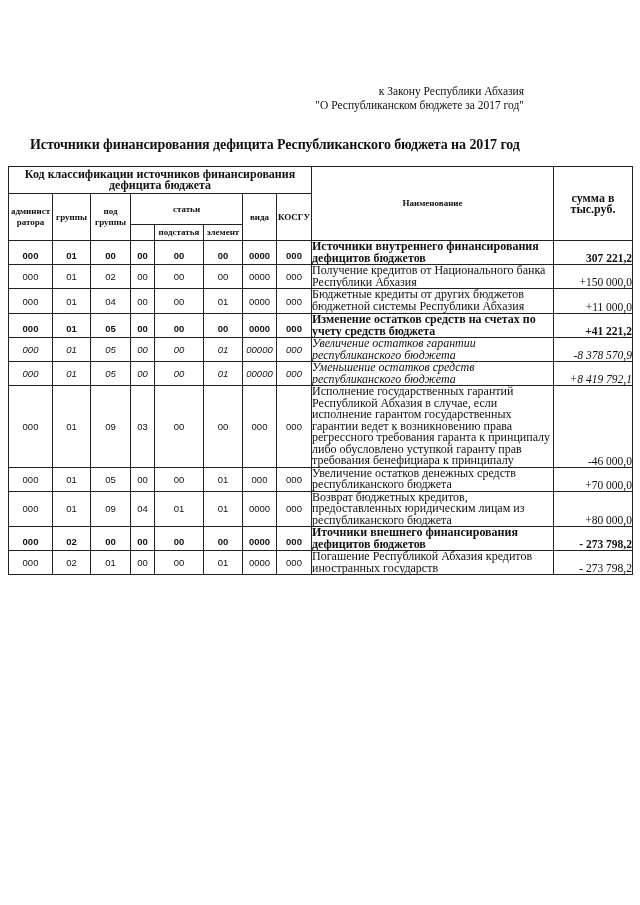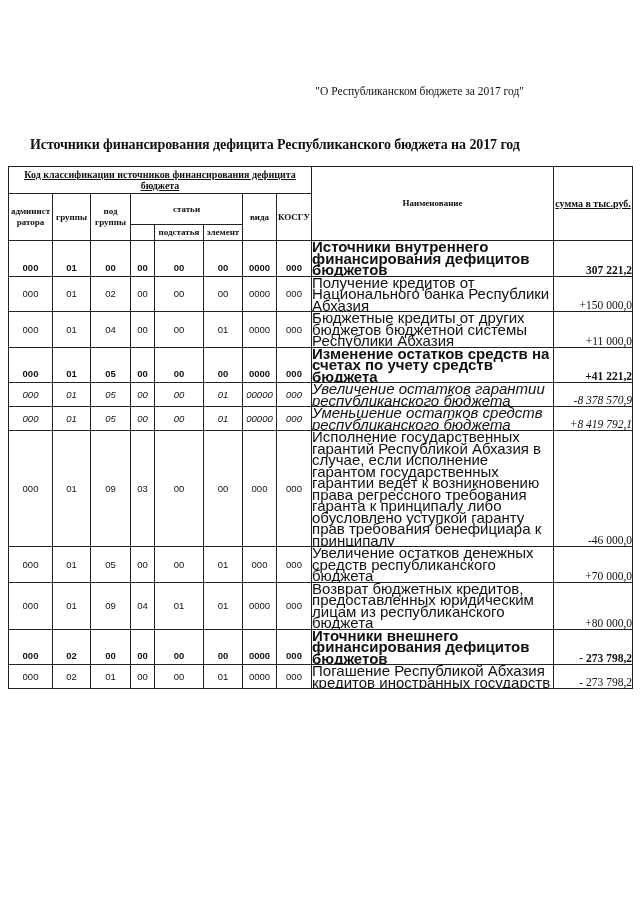--- a/index.html
+++ b/index.html
@@ -10,38 +10,39 @@
   .annex div { white-space: nowrap; }
   .title { position: absolute; left: 30px; top: 137px; font-size: 14px; font-weight: bold;
            white-space: nowrap; letter-spacing: -0.1px; }
   table.grid { position: absolute; left: 8px; top: 166px; width: 624px;
                border-collapse: collapse; table-layout: fixed; }
   table.grid td, table.grid th { border: 1px solid #222; padding: 0; overflow: hidden; }
   table.grid { border: 1.5px solid #111; }
   th { font-family: "Liberation Serif", serif; font-weight: bold; font-size: 9px; line-height: 11px;
        text-align: center; vertical-align: middle; }
   th.left { text-align: center; padding-left: 1px; }
-  th.big { font-size: 10px; text-decoration: underline; }
+  th.big { font-size: 12px; }
   td.code { font-family: "Liberation Sans", sans-serif; font-size: 9.5px; text-align: center;
             vertical-align: middle; }
   tr.bold td.code { font-weight: bold; vertical-align: bottom; padding-bottom: 3px; }
   tr.ital td.code { font-style: italic; }
-  td.name { font-family: Liberation Sans, sans-serif; font-size: 15px; line-height: 11.5px;
+  td.name { font-family: Liberation Serif, serif; font-size: 12px; line-height: 11.5px;
             text-align: left; vertical-align: top; padding-left: 2px; padding-right: 2px; }
   tr.bold td.name { font-weight: bold; }
   tr.ital td.name { font-style: italic; vertical-align: bottom; }
   td.sum { font-family: "Liberation Serif", serif; font-size: 11.5px; text-align: right;
            vertical-align: bottom; padding-right: 2px; padding-bottom: 1px; white-space: nowrap; }
   tr.bold td.sum { font-weight: bold; }
   tr.ital td.sum { font-style: italic; }
 </style>
 </head>
 <body>
 
 <div class="annex">
+  <div>к Закону Республики Абхазия</div>
   <div>"О Республиканском бюджете за 2017 год"</div>
 </div>
 
 <div class="title">Источники финансирования дефицита Республиканского бюджета на 2017 год</div>
 
 <table class="grid">
   <colgroup>
     <col style="width:44px">
       <col style="width:38px">
       <col style="width:40px">

